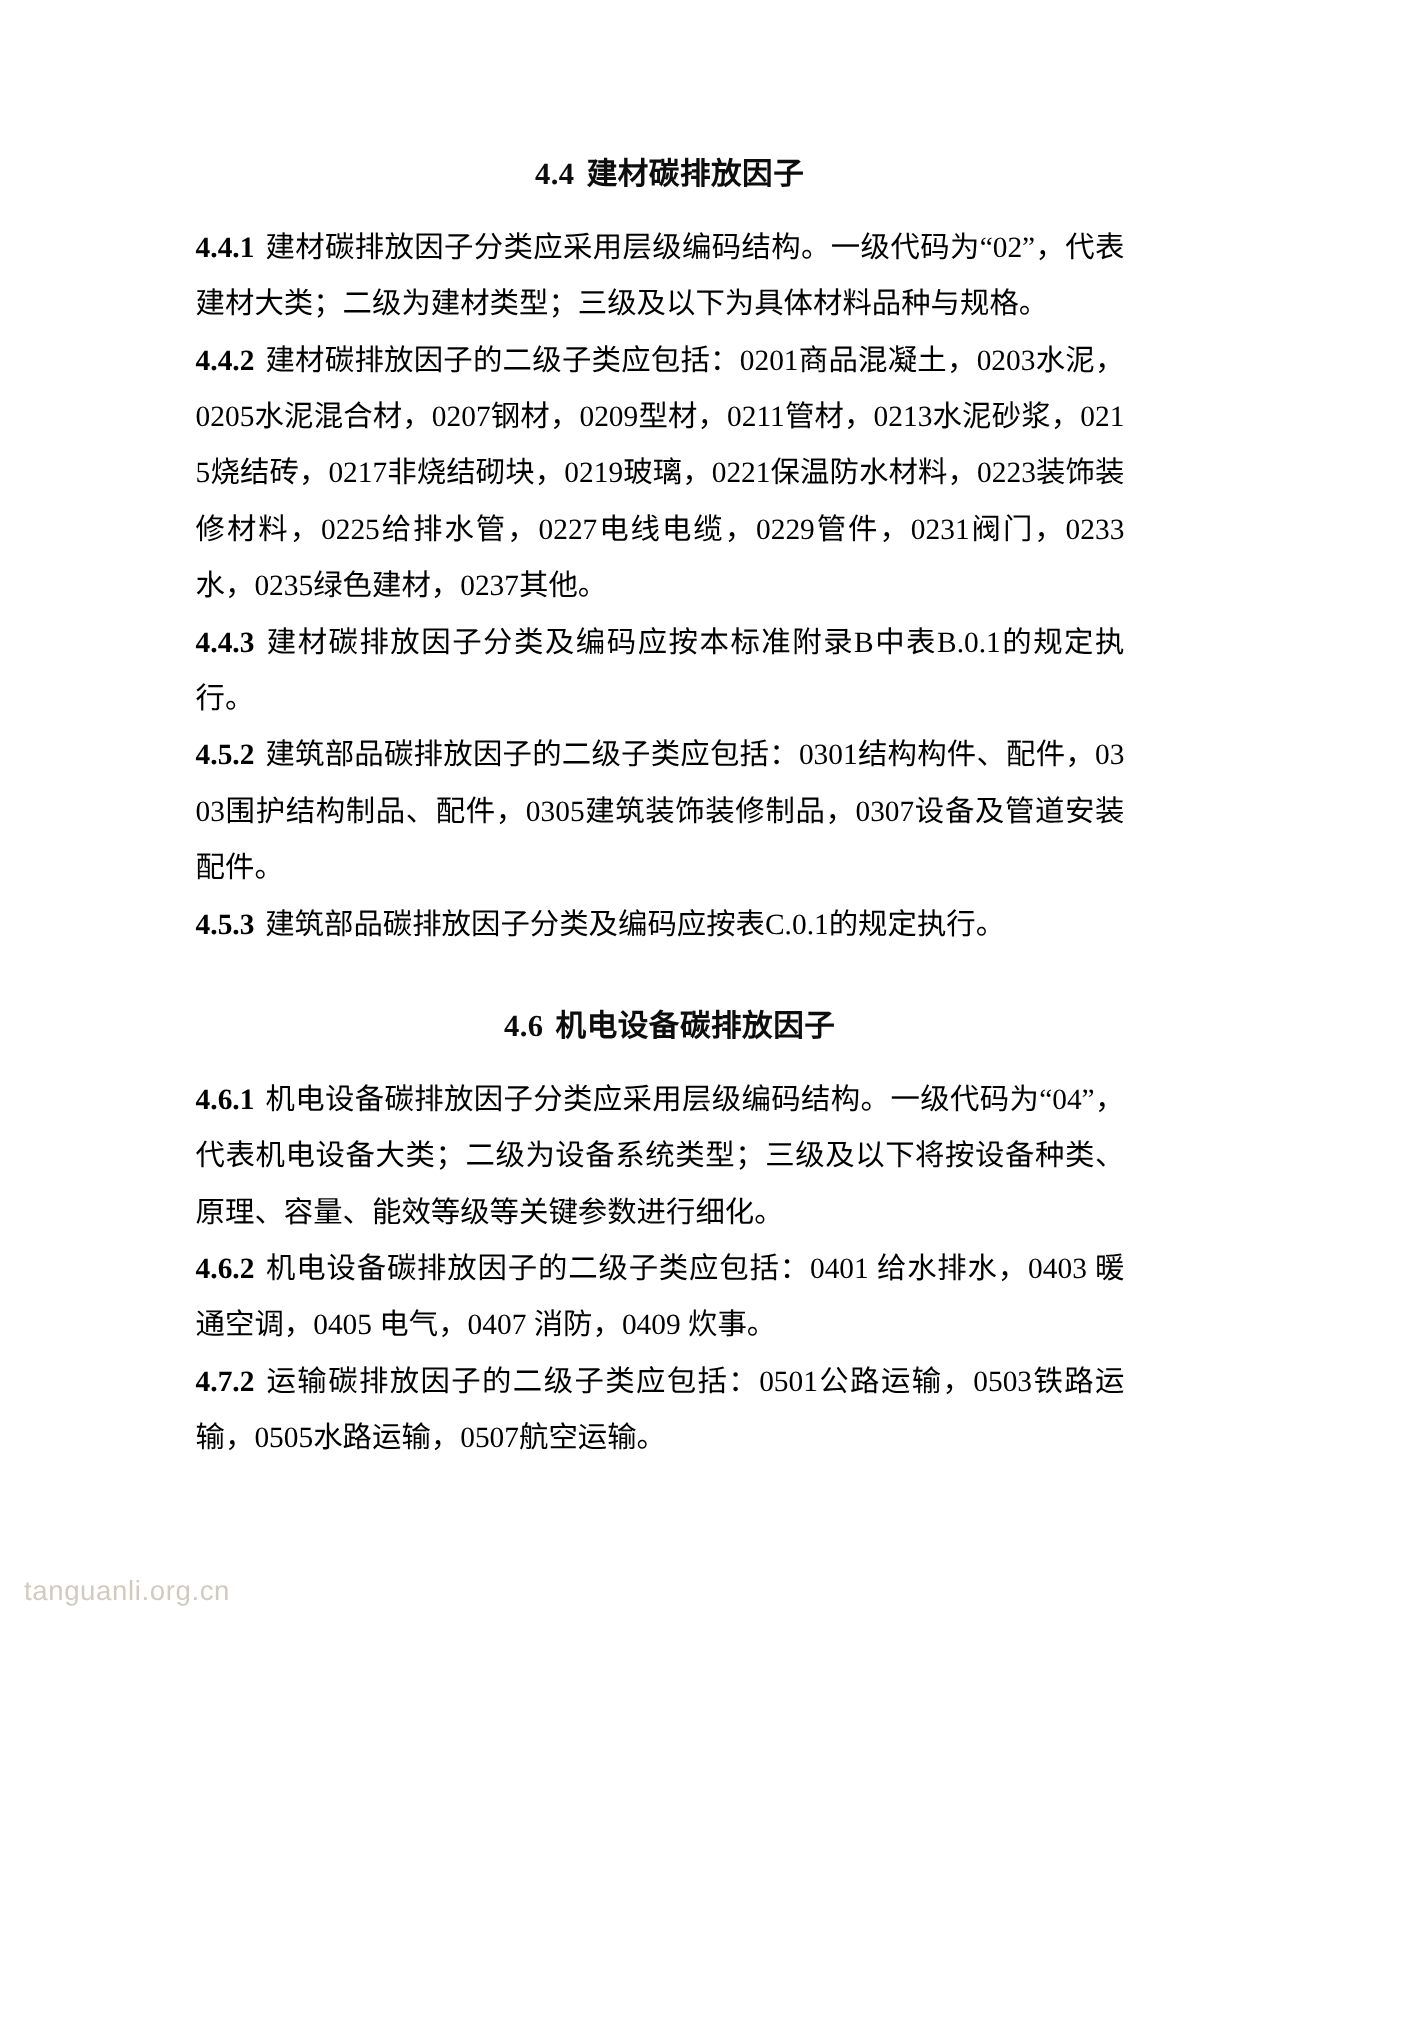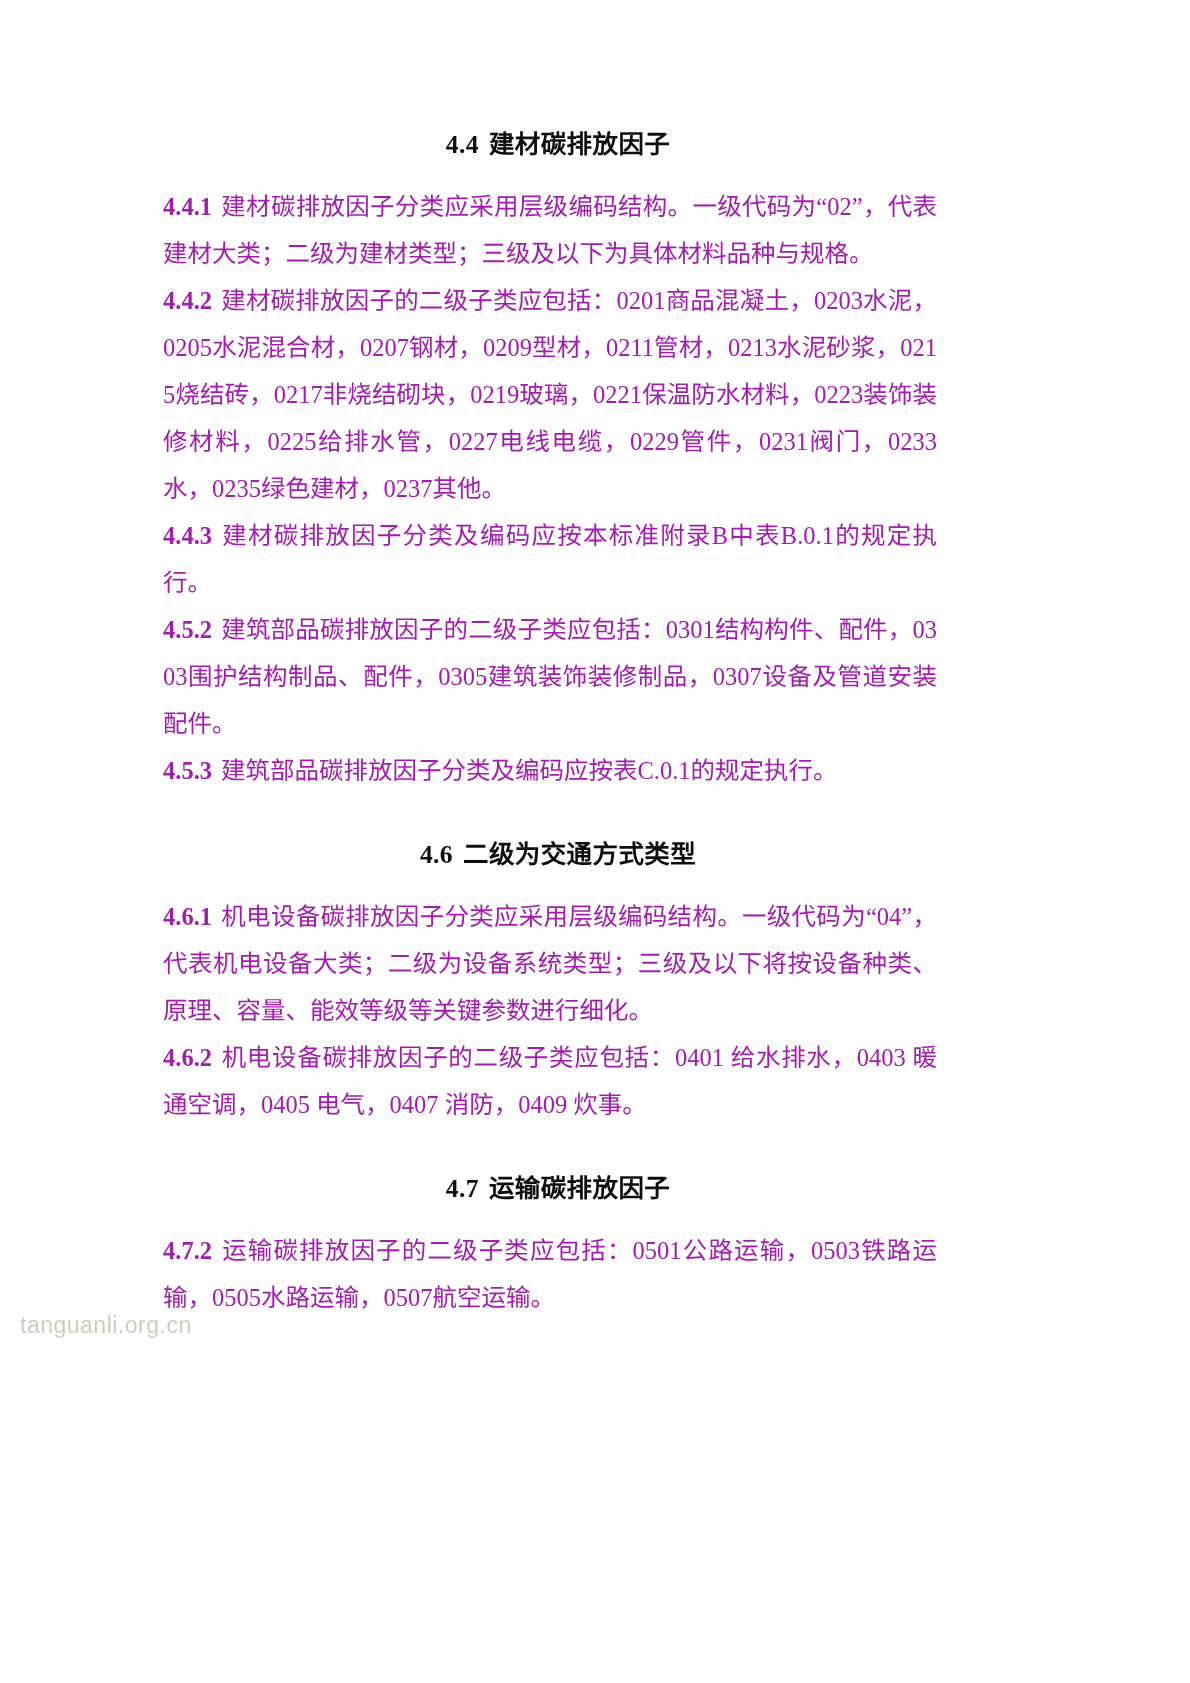--- a/index.html
+++ b/index.html
@@ -46,21 +46,21 @@
     margin-top: 44px;
   }
   
   .clause {
     font-size: 24.5px;
     line-height: 47px;
     text-align: justify;
     text-justify: inter-ideograph;
     margin: 0 16px 0 0;
     text-indent: 0;
-    color: #a21caf;
+    color: #000000;
     word-break: break-all;
   }
   .clause + .clause {
     margin-top: 0px;
   }
   .clause .cnum {
     font-weight: bold;
     letter-spacing: 0px;
     margin-right: 9px;
   }
@@ -121,38 +121,33 @@
     <p class="clause">
       <span class="cnum">4.5.2</span><span>建筑部品碳排放因子的二级子类应包括：0301结构构件、配件，0303围护结构制品、配件，0305建筑装饰装修制品，0307设备及管道安装配件。</span>
     </p>
 
     <p class="clause last-clause">
       <span class="cnum">4.5.3</span><span>建筑部品碳排放因子分类及编码应按表C.0.1的规定执行。</span>
     </p>
 
     <div class="heading-block spaced">
       <p class="section-heading">
-        <span class="num">4.6</span><span>二级为交通方式类型</span>
+        <span class="num">4.6</span><span>机电设备碳排放因子</span>
       </p>
     </div>
 
     <p class="clause">
       <span class="cnum">4.6.1</span><span>机电设备碳排放因子分类应采用层级编码结构。一级代码为“04”，代表机电设备大类；二级为设备系统类型；三级及以下将按设备种类、原理、容量、能效等级等关键参数进行细化。</span>
     </p>
 
     <p class="clause">
       <span class="cnum">4.6.2</span><span>机电设备碳排放因子的二级子类应包括：0401 给水排水，0403 暖通空调，0405 电气，0407 消防，0409 炊事。</span>
     </p>
 
 
-    <div class="heading-block spaced">
-      <p class="section-heading">
-        <span class="num">4.7</span><span>运输碳排放因子</span>
-      </p>
-    </div>
 
 
     <p class="clause last-clause">
       <span class="cnum">4.7.2</span><span>运输碳排放因子的二级子类应包括：0501公路运输，0503铁路运输，0505水路运输，0507航空运输。</span>
     </p>
 
   </div>
 
   <div class="page-number">7</div>
 

